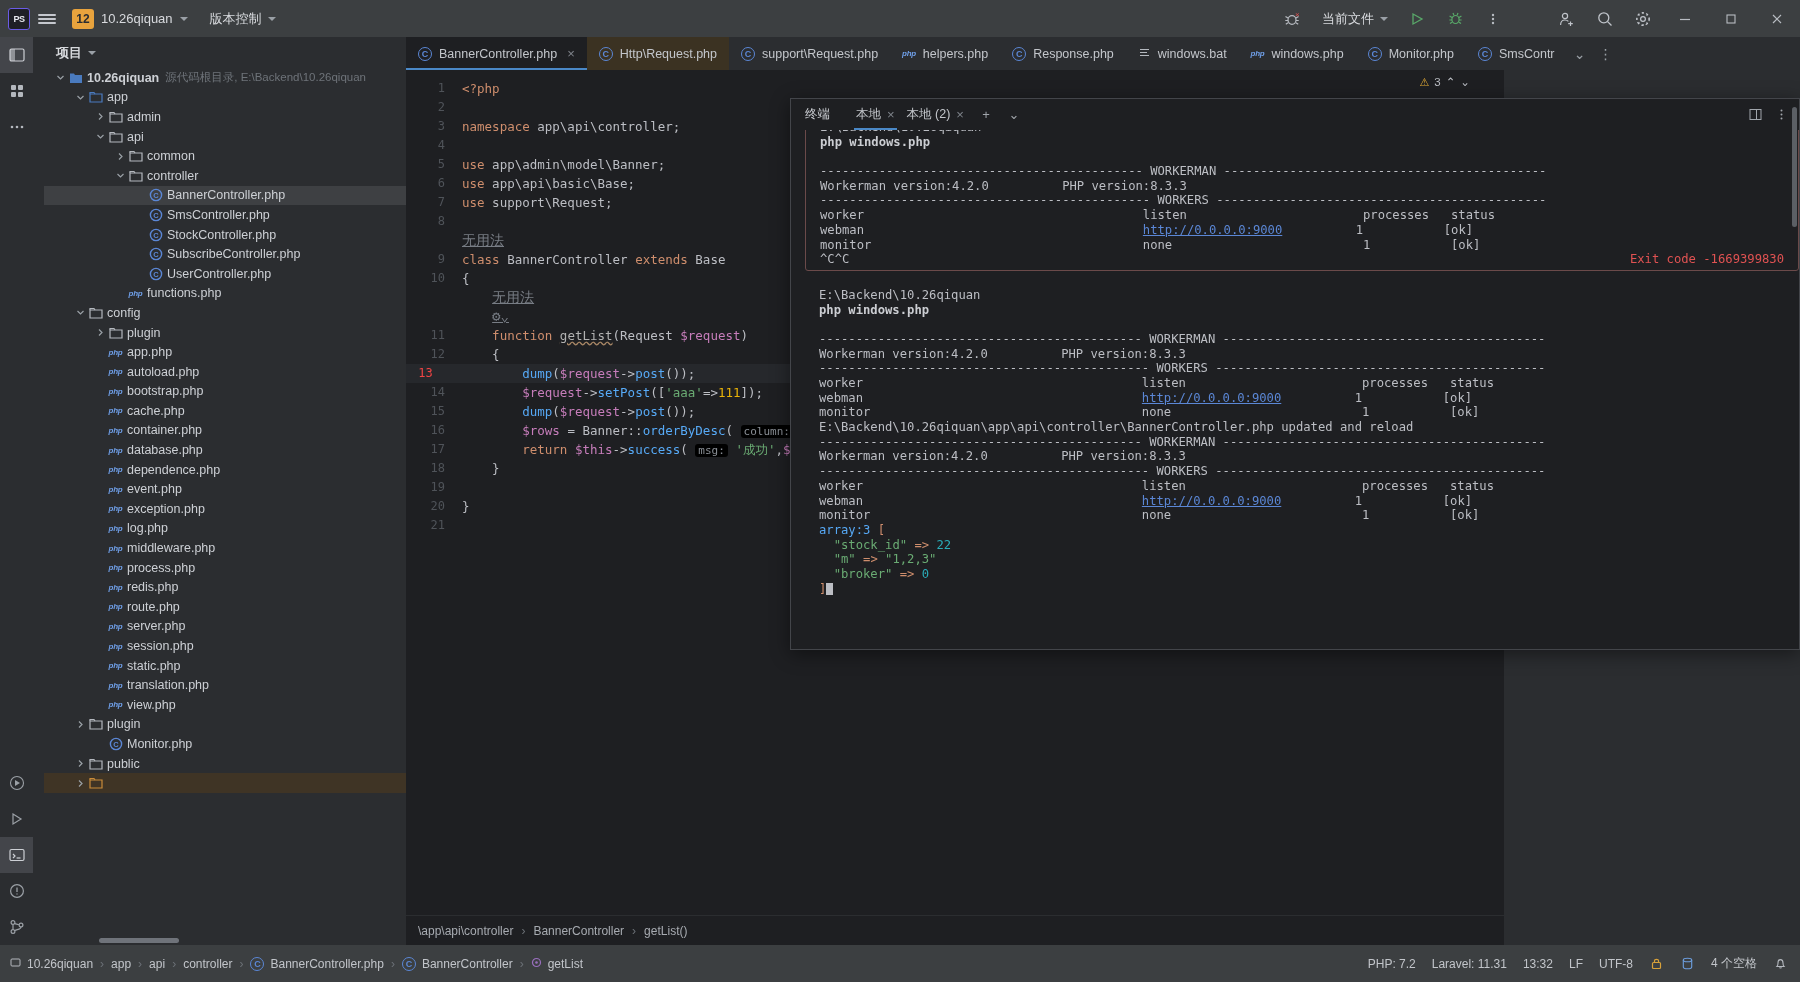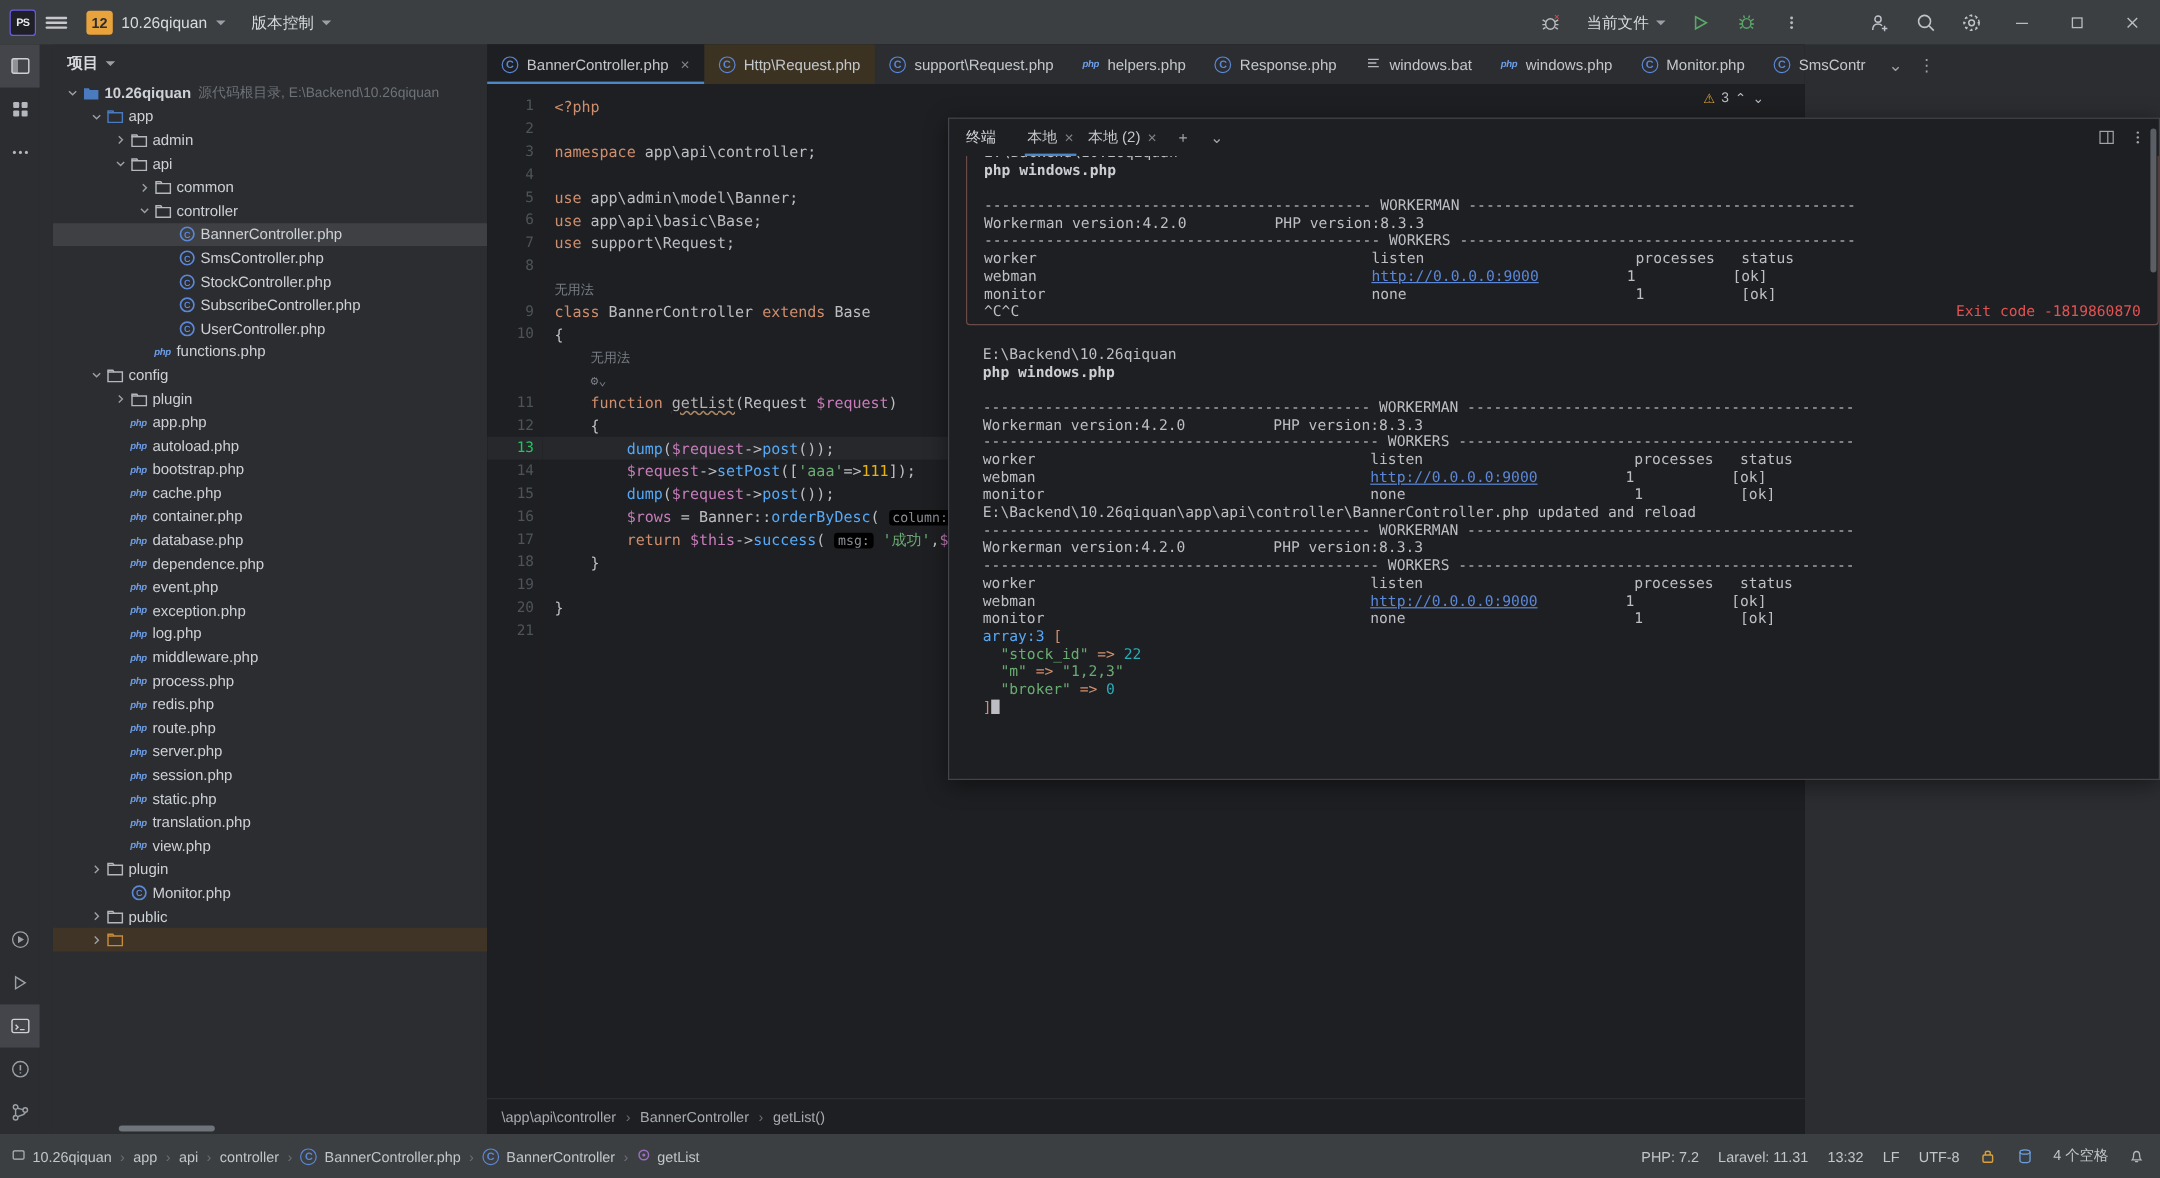--- a/index.html
+++ b/index.html
@@ -106,37 +106,37 @@
   }
   .warn-tri { color: #e0a935; font-size: 11px; }
 
   .codearea { position: absolute; left: 0; top: 33px; right: 0; bottom: 30px; background: #1e1f22; overflow: hidden; }
   .gutter {
     position: absolute; left: 0; top: 0; width: 46px; bottom: 0; background: #1e1f22;
     font-family: "DejaVu Sans Mono", monospace; font-size: 12px; color: #4f5359;
     text-align: right; padding-top: 9px;
   }
   .gline { height: 19px; line-height: 19px; padding-right: 7px; }
-  .gline.cur { color: #22c55e; background: #26282c; }
+  .gline.cur { color: #ef4444; background: #26282c; text-align: center; }
   .code {
     position: absolute; left: 46px; top: 0; right: 0; bottom: 0;
     font-family: "DejaVu Sans Mono", monospace; font-size: 12.5px; padding-top: 9px;
     white-space: pre; color: #bcbec4;
   }
   .cline { height: 19px; line-height: 19px; padding-left: 10px; }
   .cline.cur { background: #26282c; }
   .k { color: #cf8e6d; }          
   .cls { color: #bcbec4; }
   .fn { color: #b2b2b2; text-decoration: underline; text-decoration-style: wavy; text-decoration-color: #a86; }
   .var { color: #c77dbb; }
   .str { color: #6aab73; }
   .num { color: #eab308; }
   .call { color: #56a8f5; }
   .mth { color: #57aaf7; }
-  .hint { color: #787d85; font-size: 11px; }
+  .hint { color: #787d85; font-size: 14px; text-decoration: underline; }
   .param {
     background: #000000; color: #8a8f96; border-radius: 3px; padding: 0 3px; font-size: 11px;
   }
 
   .breadcrumbs {
     position: absolute; left: 0; right: 0; bottom: 0; height: 30px; background: #1e1f22;
     display: flex; align-items: center; gap: 8px; padding-left: 12px;
     font-size: 12px; color: #a7abb1; border-top: 1px solid #2b2d30;
   }
   .bc-sep { color: #6b7076; }
@@ -874,21 +874,21 @@
         <div class="tblock outlined" style="margin-top: -18px;">
           <div class="tl">E:\Backend\10.26qiquan</div>
           <div class="tl"><b>php windows.php</b></div>
           <div class="tl">&nbsp;</div>
           <div class="tl">-------------------------------------------- WORKERMAN --------------------------------------------</div>
           <div class="tl">Workerman version:4.2.0          PHP version:8.3.3</div>
           <div class="tl">--------------------------------------------- WORKERS ---------------------------------------------</div>
           <div class="tl">worker                                      listen                        processes   status</div>
           <div class="tl">webman                                      <span class="lnk">http://0.0.0.0:9000</span>          1           [ok]</div>
           <div class="tl">monitor                                     none                          1           [ok]</div>
-          <div class="tl" style="position: relative;">^C^C<span class="exitcode" style="position: absolute; right: 14px;">Exit code -1819860870</span></div>
+          <div class="tl" style="position: relative;">^C^C<span class="exitcode" style="position: absolute; right: 14px;">Exit code -1669399830</span></div>
         </div>
         <div style="height: 14px;"></div>
         <div class="tblock">
           <div class="tl">E:\Backend\10.26qiquan</div>
           <div class="tl"><b>php windows.php</b></div>
           <div class="tl">&nbsp;</div>
           <div class="tl">-------------------------------------------- WORKERMAN --------------------------------------------</div>
           <div class="tl">Workerman version:4.2.0          PHP version:8.3.3</div>
           <div class="tl">--------------------------------------------- WORKERS ---------------------------------------------</div>
           <div class="tl">worker                                      listen                        processes   status</div>

